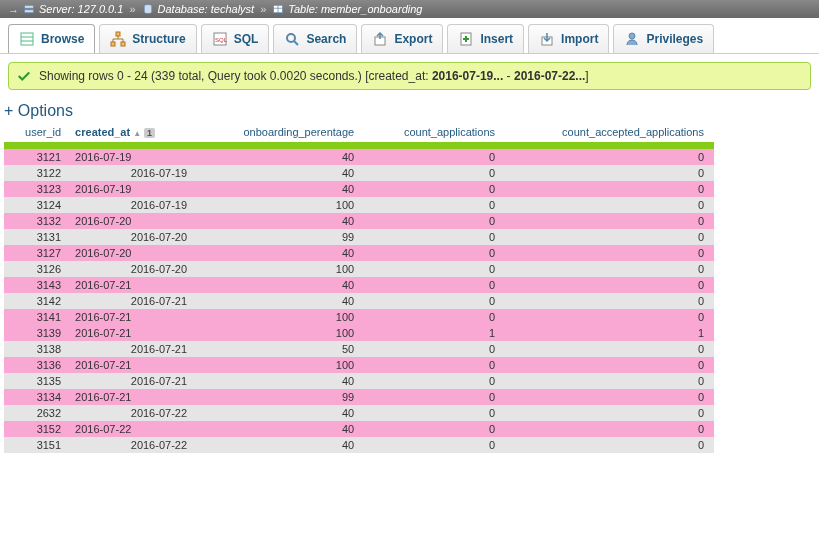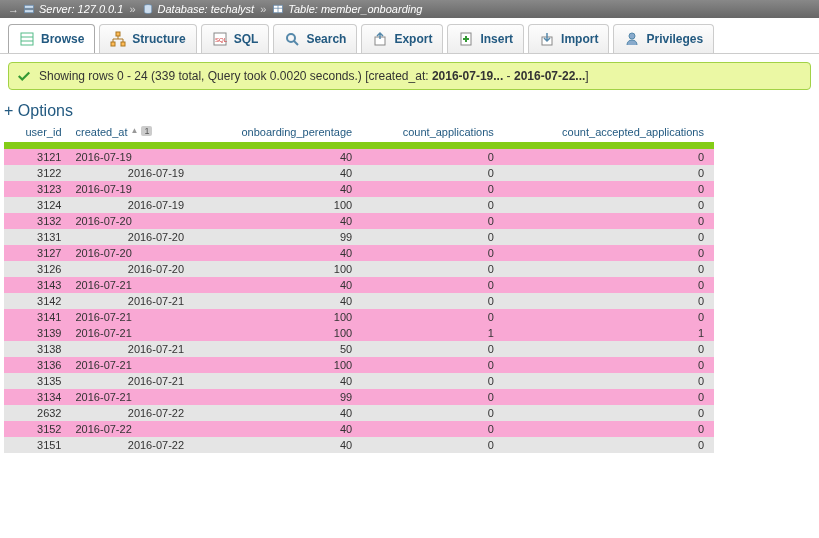--- a/index.html
+++ b/index.html
@@ -14,21 +14,21 @@
 .tab.active { background: #fff; border-color: #aaa; align-items: center; }
 .tab .label { color: #235a81; font-size: 12px; font-weight: bold; }
 .tab .icon { width: 16px; height: 16px; display: inline-block; }
 .msg-wrap { padding: 8px; }
 .msg { background: #ebf8a4; border: 1px solid #a2d246; border-radius: 4px; padding: 6px 8px; display: flex; align-items: center; gap: 8px; font-size: 12px; color: #333; }
 .msg .check { width: 14px; height: 14px; }
 .opts { padding: 4px 4px 2px 4px; }
 .opts a { color: #235a81; text-decoration: none; font-size: 16px; }
 .tbl { border-collapse: collapse; width: 710px; margin: 0 4px; }
 .tbl th { background: #fff; color: #235a81; font-weight: normal; text-align: left; padding: 4px 10px 4px 4px; border-bottom: 7px solid #84cc16; white-space: nowrap; cursor: pointer; }
-.tbl th .sort { display: inline-flex; align-items: flex-start; gap: 3px; color: #235a81; }
+.tbl th .sort { display: inline-flex; align-items: flex-end; gap: 3px; color: #235a81; font-weight: bold; }
 .tbl th.num, .tbl td.num { text-align: right; }
 .tbl td { padding: 2px 10px 2px 4px; font-size: 11px; }
 .tbl tbody tr.even td { background: #f9a8d4; }
 .tbl tbody tr.odd td { background: #e5e5e5; text-align: right; }
 .sort-tri { font-size: 8px; color: #999; }
 .sort-num { background: #ccc; color: #555; border-radius: 2px; padding: 0 3px; font-size: 9px; }
 </style>
 </head>
 <body>
 

